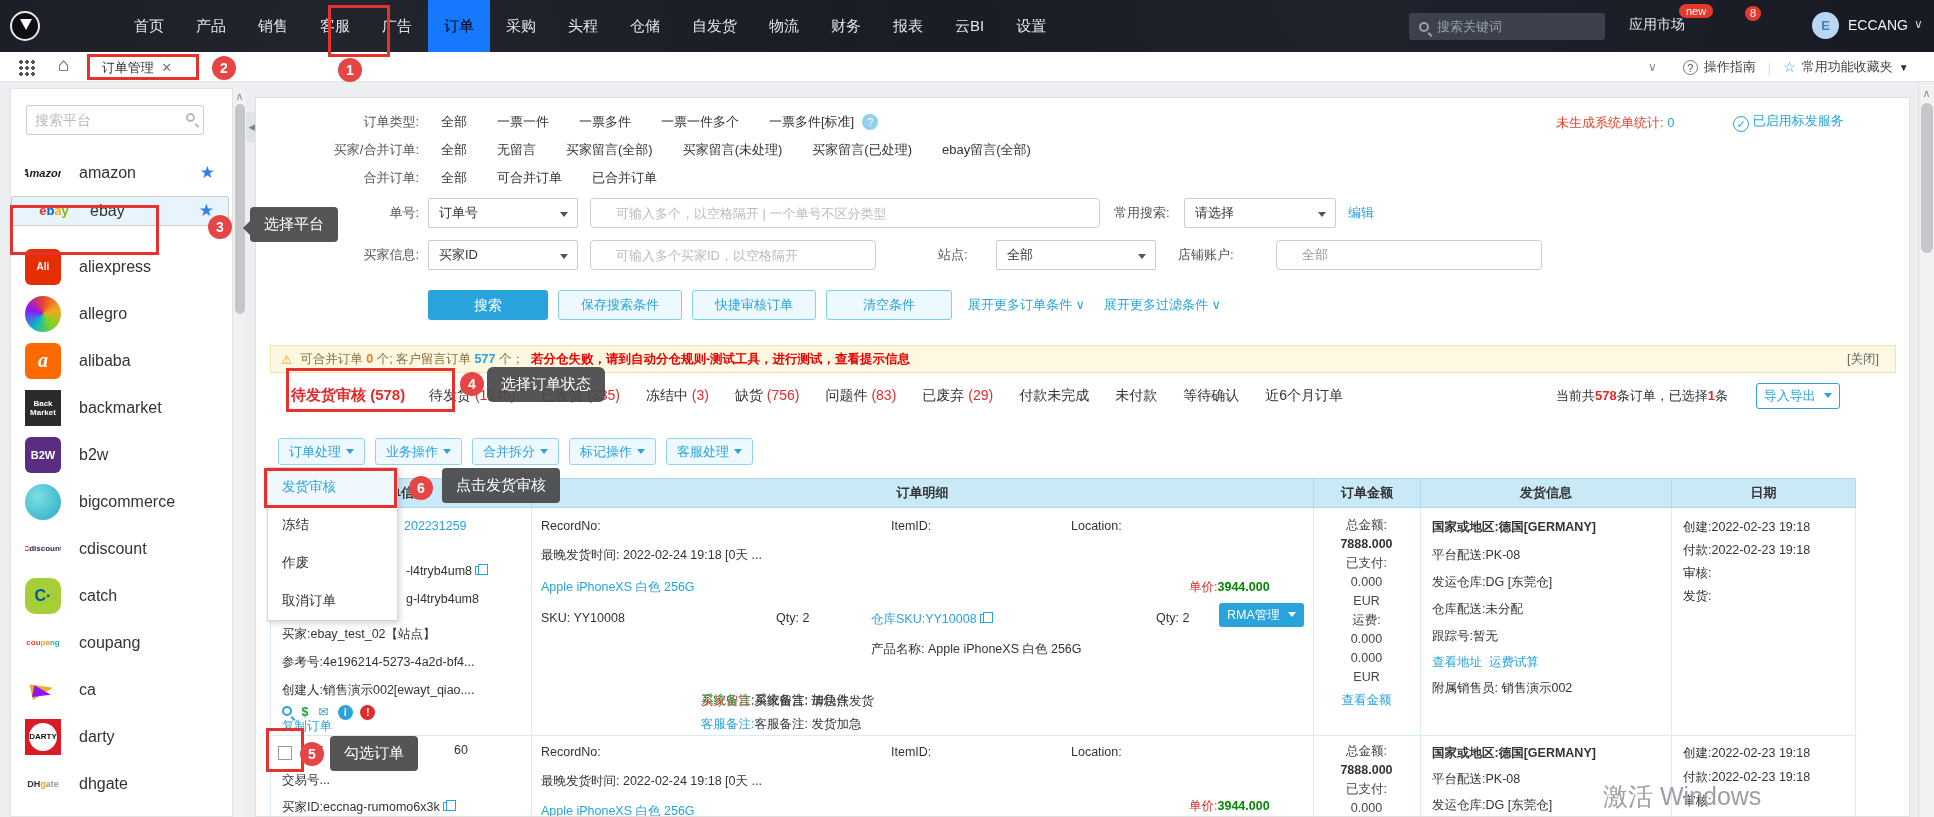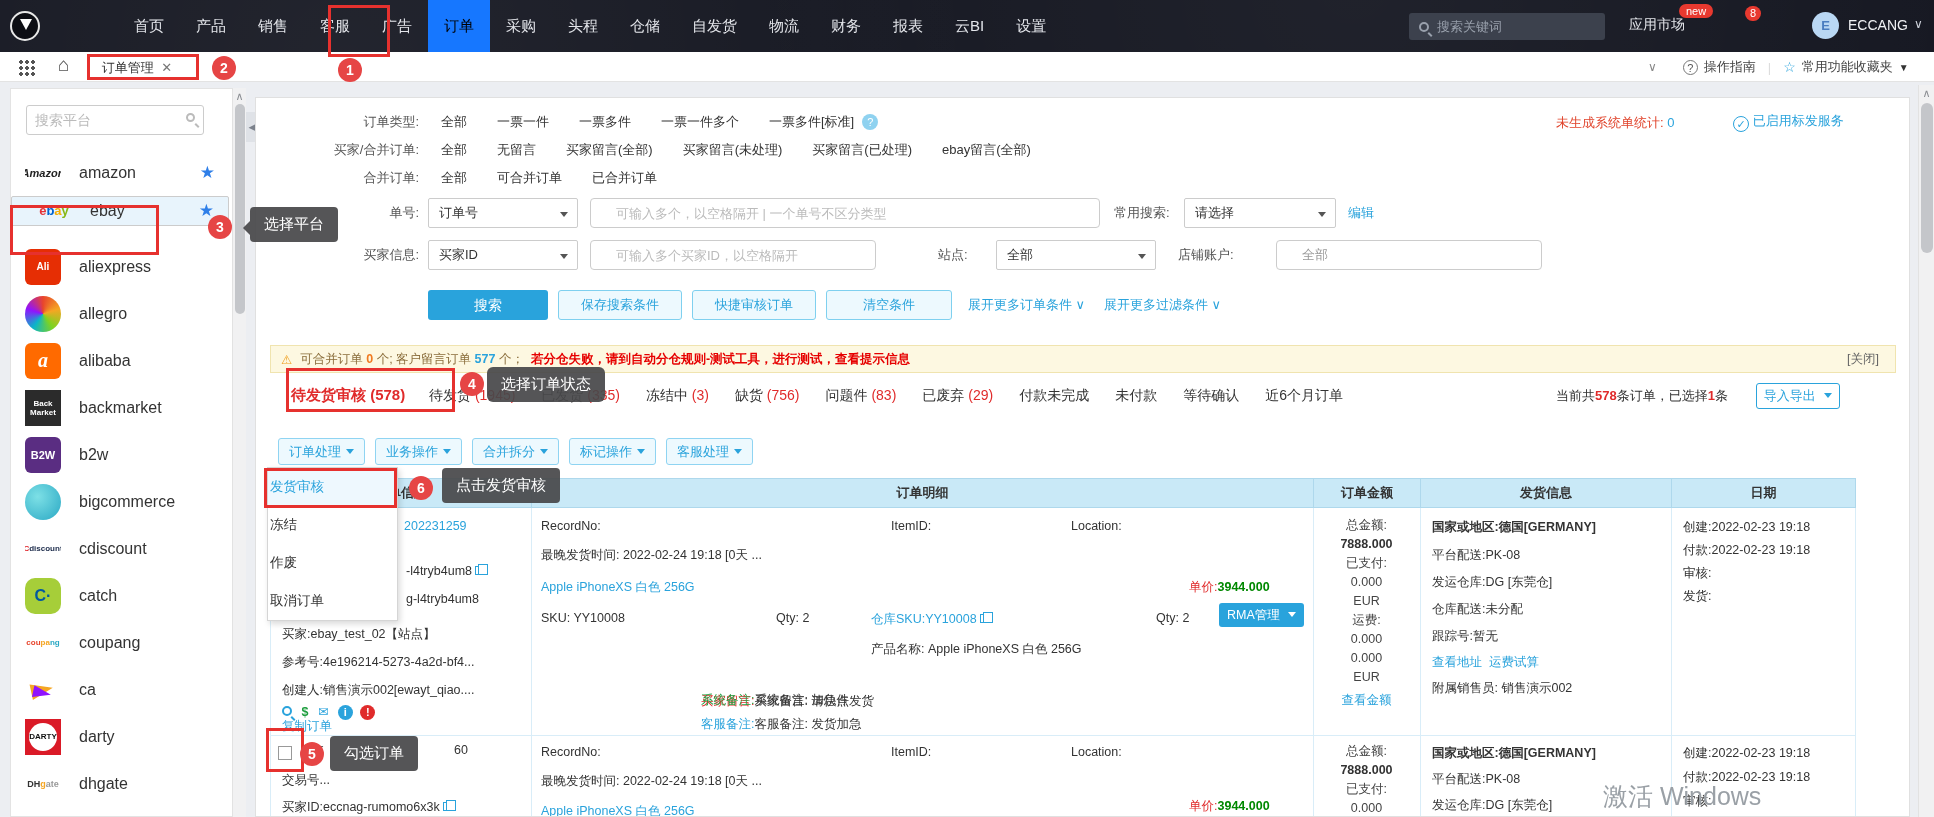--- a/index.html
+++ b/index.html
@@ -96,21 +96,21 @@
   .link { color:#2aa3dc; cursor:pointer;}
   .copyic { display:inline-block; width:8px; height:9px; border:1px solid #2aa3dc; position:relative; margin-left:3px;}
   .copyic::after{ content:""; position:absolute; left:2px; top:-3px; width:8px; height:9px; border:1px solid #2aa3dc; background:#fff;}
   .rma { position:absolute; background:#29a3dc; color:#fff; font-size:12.5px; border-radius:3px; height:24px;
     line-height:24px; padding:0 8px; cursor:pointer;}
   .ic16 { display:inline-block; width:15px; height:15px; border-radius:50%; color:#fff; font-size:11px; font-weight:bold;
     text-align:center; line-height:15px; margin-right:4px;}
 
   .dropdown { position:absolute; left:11px; top:369px; width:131px; background:#fff; border:1px solid #d5d5d5;
     box-shadow:2px 3px 6px rgba(0,0,0,.15); z-index:10; }
-  .ditem { height:38px; line-height:38px; padding-left:2px; font-size:13.5px; color:#333; cursor:pointer; background:#fff;}
+  .ditem { height:38px; line-height:38px; padding-left:14px; font-size:13.5px; color:#333; cursor:pointer; background:#fff;}
   .ditem.first { color:#2aa3dc; background:#eef8fe;}
 
   .chk { position:absolute; width:14px; height:14px; border:1px solid #999; background:#fff; cursor:pointer;}
 
   
   .vscroll { background:#f1f1f2; border-left:1px solid #e2e2e2; }
   .thumb { position:absolute; background:#c4c6ca; border-radius:6px; }
   .sarrow { color:#8a8d92; font-size:11px; width:100%; text-align:center; position:absolute;}
   .collapse { left:246px; top:112px; width:12px; height:30px; background:#dfe2e7; border-radius:0 3px 3px 0;
     color:#7c828c; font-size:9px; text-align:center; line-height:30px; cursor:pointer;}

